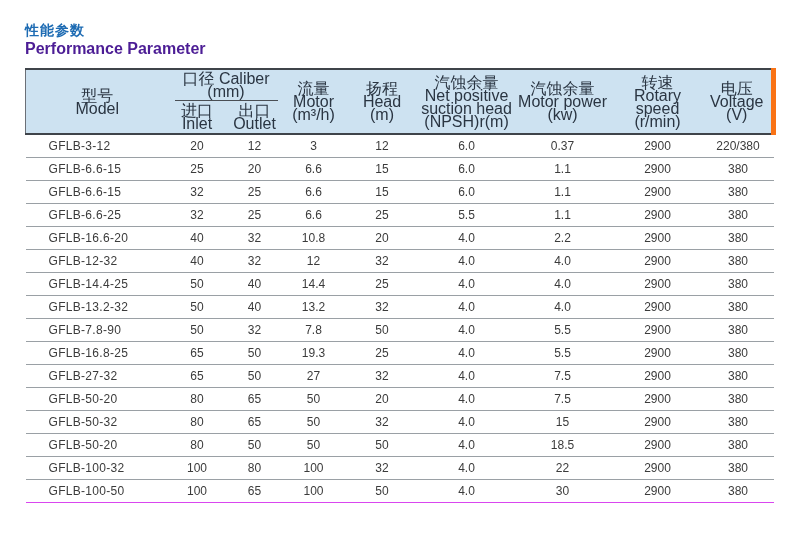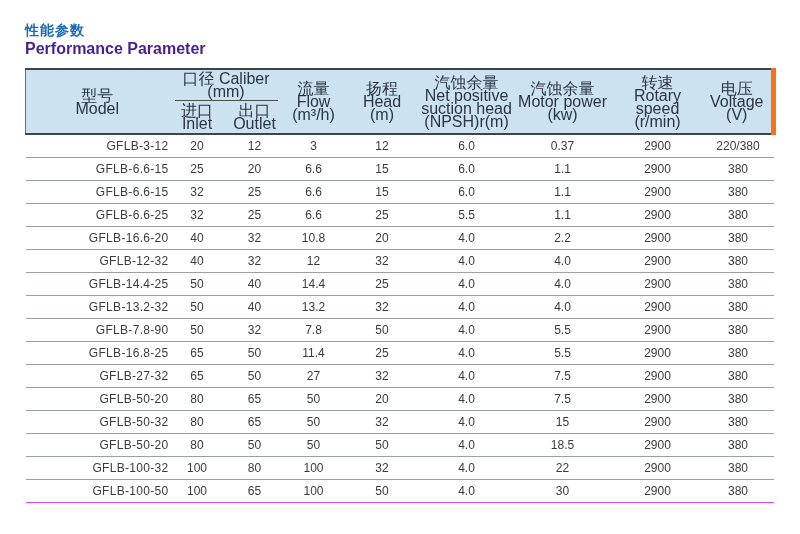--- a/index.html
+++ b/index.html
@@ -70,21 +70,21 @@
     height: 22px;
     font-size: 12px;
     color: #3b3b3b;
     text-align: center;
     border-bottom: 1px solid #9aa0a5;
     padding: 0;
     white-space: nowrap;
   }
   tbody tr:last-child td { border-bottom: 1px solid #d946ef; }
   tbody td.model-cell {
-    text-align: right;
+    text-align: left;
     padding-left: 23px;
     letter-spacing: 0.3px;
   }
 </style>
 </head>
 <body>
 
 <div class="page">
 
   <div class="titles">
@@ -111,21 +111,21 @@
           <div>Model</div>
         </th>
         <th colspan="2" class="group">
           <div class="group-top">
             <div>口径 Caliber</div>
             <div>(mm)</div>
           </div>
         </th>
         <th rowspan="2">
           <div>流量</div>
-          <div>Flow</div>
+          <div>Motor</div>
           <div>(m³/h)</div>
         </th>
         <th rowspan="2">
           <div>扬程</div>
           <div>Head</div>
           <div>(m)</div>
         </th>
         <th rowspan="2">
           <div>汽蚀余量</div>
           <div>Net positive suction head</div>
@@ -255,21 +255,21 @@
           <td>50</td>
           <td>4.0</td>
           <td>5.5</td>
           <td>2900</td>
           <td>380</td>
         </tr>
         <tr>
           <td class="model-cell">GFLB-16.8-25</td>
           <td>65</td>
           <td>50</td>
-          <td>11.4</td>
+          <td>19.3</td>
           <td>25</td>
           <td>4.0</td>
           <td>5.5</td>
           <td>2900</td>
           <td>380</td>
         </tr>
         <tr>
           <td class="model-cell">GFLB-27-32</td>
           <td>65</td>
           <td>50</td>

